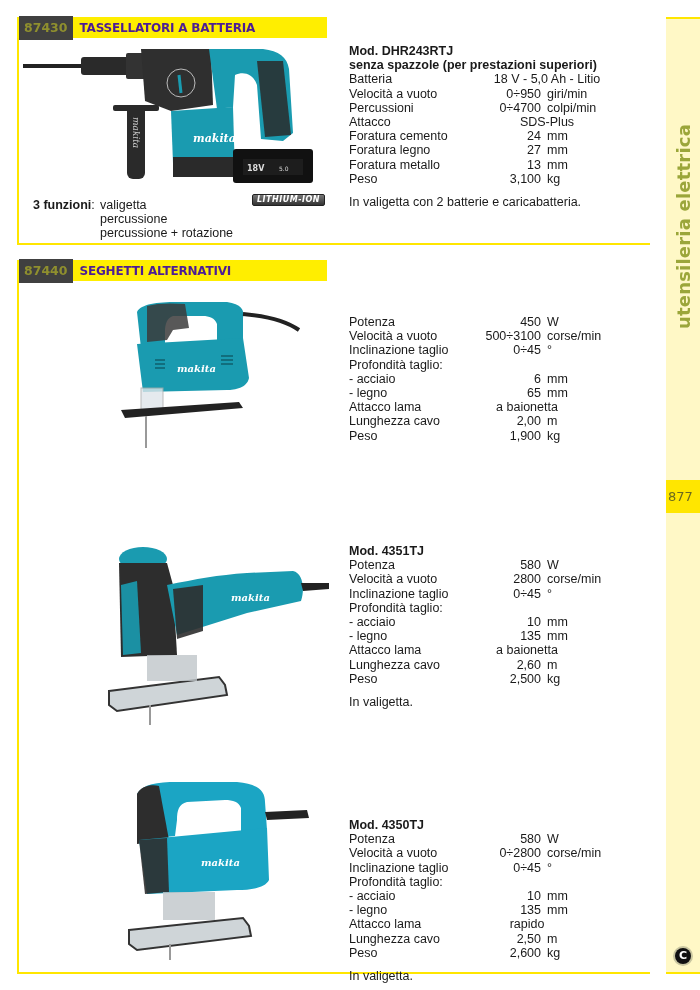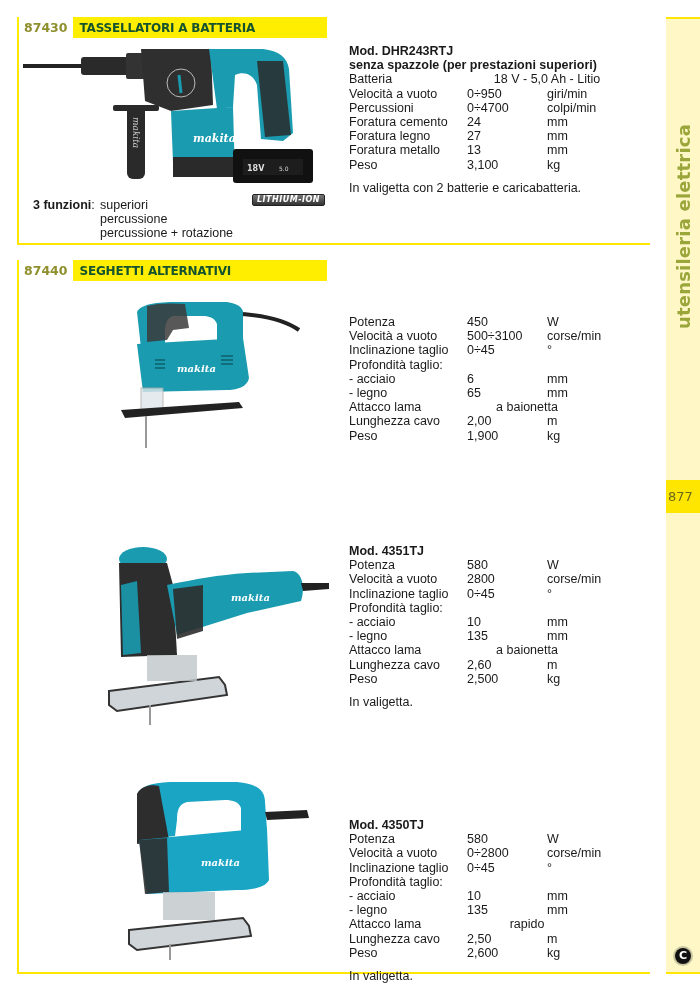--- a/index.html
+++ b/index.html
@@ -37,36 +37,36 @@
     border-left: 2px solid #ffe600; border-bottom: 2px solid #ffe600;
   }
   .sec1 { top: 17px; height: 228px; }
   .sec2 { top: 260px; height: 714px; }
 
   .section-header {
     position: absolute; left: -2px; top: 0; width: 310px; height: 21px;
     background: #ffee00; display: flex; align-items: center;
   }
   .section-code {
-    height: 17px; margin-left: 2px; padding: 12px 5px; background: #ffffff;
+    height: 17px; margin-left: 2px; padding: 12px 5px; background: #404040;
     color: #8f8f2e; font-size: 12.5px; font-weight: bold; display: flex; align-items: center;
   }
   .section-title {
-    margin-left: 7px; color: #14532d; font-size: 12px; font-weight: bold; letter-spacing: -0.2px;
+    margin-left: 7px; color: #4c1d95; font-size: 12px; font-weight: bold; letter-spacing: -0.2px;
   }
 
   
   .spec {
     position: absolute; font-family: "Liberation Sans", sans-serif; font-size: 12.5px; line-height: 14.2px;
   }
   .spec .model { font-weight: bold; }
   .spec .subtitle { font-weight: bold; }
   .spec-row { display: flex; height: 14.2px; white-space: nowrap; }
   .spec-row .lbl { width: 118px; }
-  .spec-row .val { width: 74px; text-align: left; }
+  .spec-row .val { width: 74px; text-align: right; }
   .spec-row .unit { padding-left: 6px; }
   .spec-row.center .valc { width: 140px; text-align: center; padding-right: 20px; }
   .spec-note { margin-top: 9px; }
 
   .functions {
     position: absolute; left: 14px; top: 181px; font-family: "Liberation Sans", sans-serif;
     font-size: 12.5px; line-height: 14.2px;
   }
   .functions .fl { position: absolute; left: 0; top: 0; font-weight: bold; white-space: nowrap; }
   .functions .fl .colon { font-weight: normal; }
@@ -125,21 +125,21 @@
     <text x="0" y="0" transform="translate(112 72) rotate(90)" font-family="DejaVu Serif, serif" font-style="italic" font-size="9" fill="#ccc">makita</text>
   </svg>
 
   <div class="li-badge">LITHIUM-ION</div>
 
   <div class="functions">
     <div class="fl">
       <span>3 funzioni</span><span class="colon">:</span>
     </div>
     <ul>
-      <li>superiori</li>
+      <li>valigetta</li>
       <li>percussione</li>
       <li>percussione + rotazione</li>
     </ul>
   </div>
 
   <div class="spec" style="left:330px; top:27px;">
     <div class="model">Mod. DHR243RTJ</div>
     <div class="subtitle">senza spazzole (per prestazioni superiori)</div>
     <div class="spec-row center">
       <span class="lbl">Batteria</span>
@@ -147,20 +147,24 @@
     </div>
     <div class="spec-row">
       <span class="lbl">Velocità a vuoto</span>
       <span class="val">0÷950</span>
       <span class="unit">giri/min</span>
     </div>
     <div class="spec-row">
       <span class="lbl">Percussioni</span>
       <span class="val">0÷4700</span>
       <span class="unit">colpi/min</span>
+    </div>
+    <div class="spec-row center">
+      <span class="lbl">Attacco</span>
+      <span class="valc" style="width:160px; padding-right:0;">SDS-Plus</span>
     </div>
     <div class="spec-row">
       <span class="lbl">Foratura cemento</span>
       <span class="val">24</span>
       <span class="unit">mm</span>
     </div>
     <div class="spec-row">
       <span class="lbl">Foratura legno</span>
       <span class="val">27</span>
       <span class="unit">mm</span>

